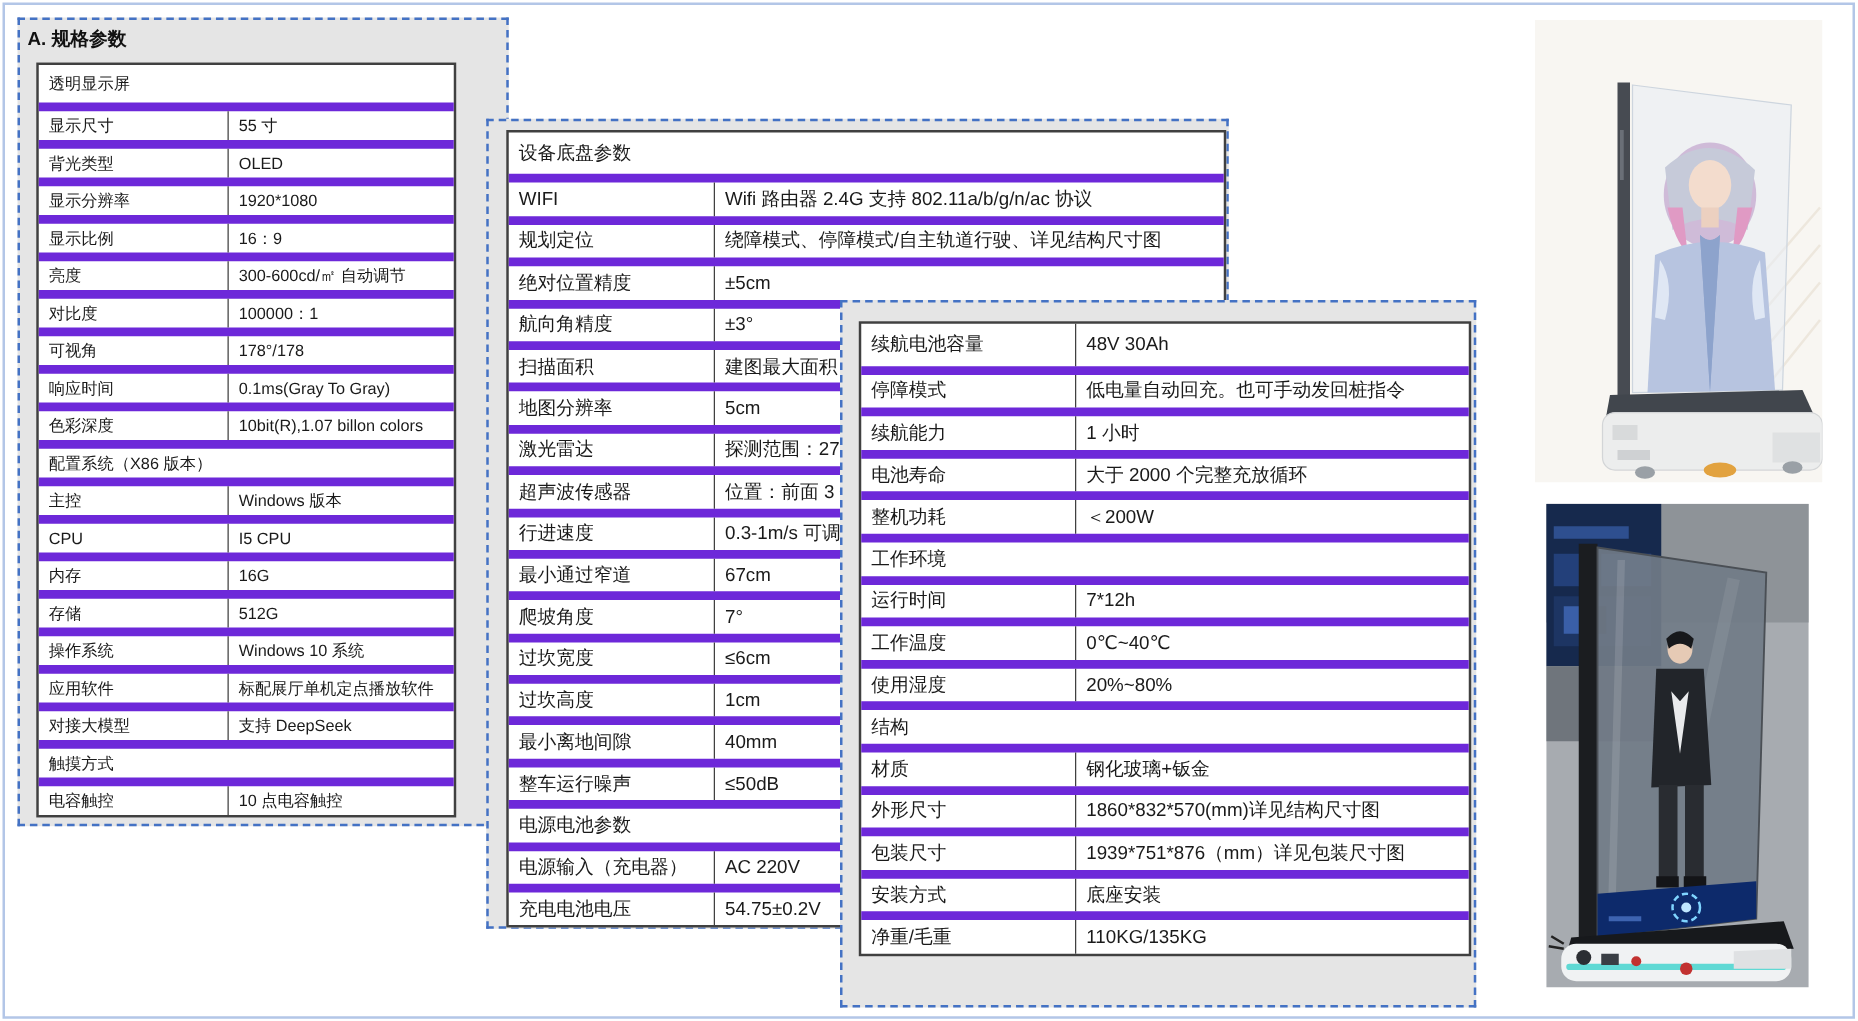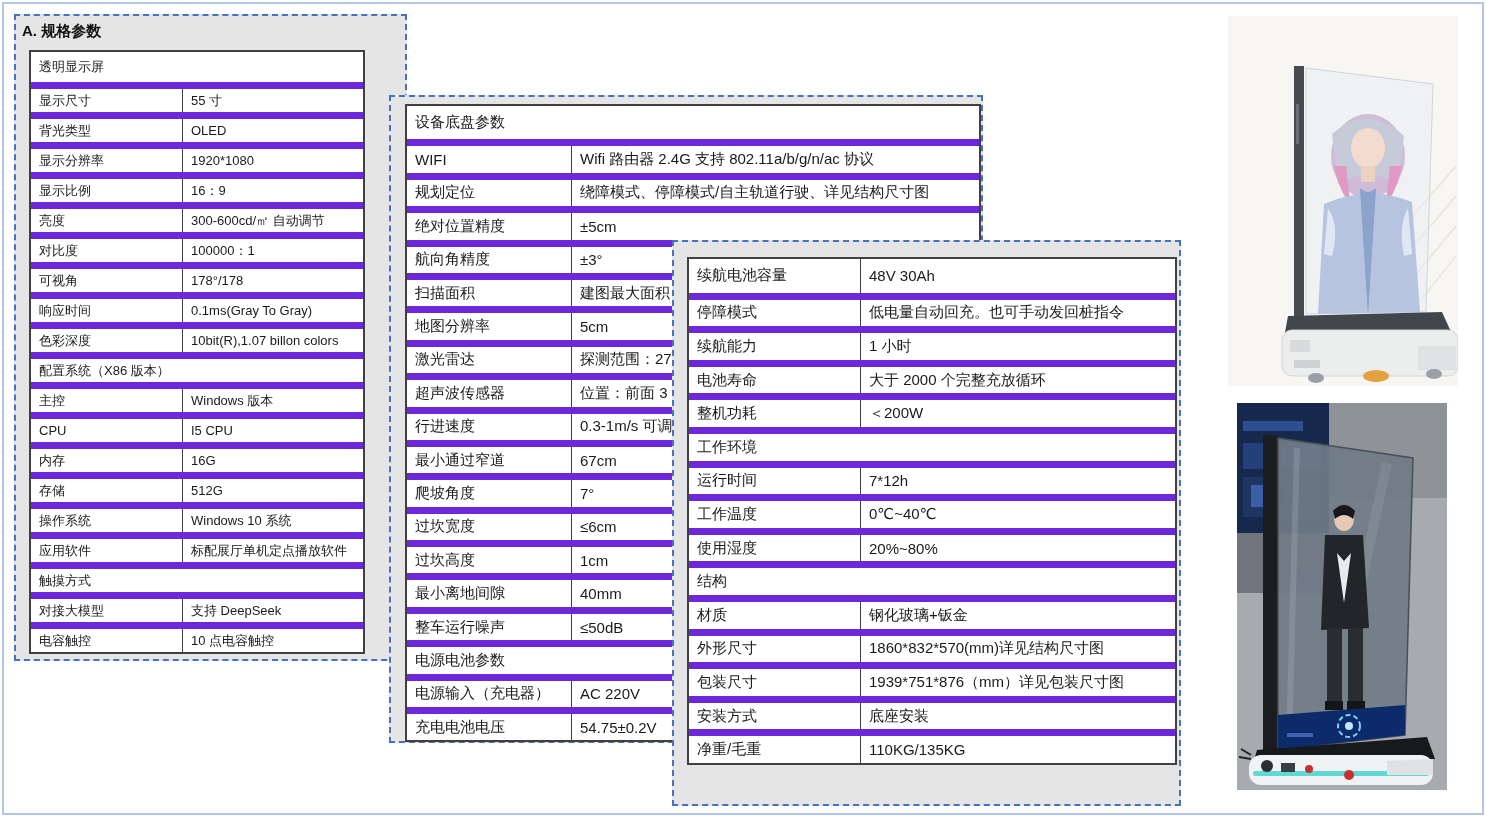--- a/index.html
+++ b/index.html
@@ -102,27 +102,27 @@
     <div class="cell val">512G</div>
   </div>
       <div class="s-row">
     <div class="cell lbl">操作系统</div>
     <div class="cell val">Windows 10 系统</div>
   </div>
       <div class="s-row">
     <div class="cell lbl">应用软件</div>
     <div class="cell val">标配展厅单机定点播放软件</div>
   </div>
-      <div class="s-row section">
-    <div class="cell lbl">触摸方式</div>
-
-  </div>
       <div class="s-row">
     <div class="cell lbl">对接大模型</div>
     <div class="cell val">支持 DeepSeek</div>
+  </div>
+      <div class="s-row section">
+    <div class="cell lbl">触摸方式</div>
+
   </div>
       <div class="s-row">
     <div class="cell lbl">电容触控</div>
     <div class="cell val">10 点电容触控</div>
   </div>
     </div>
 </section>
 
 <section class="panel" id="panelB">
   <div class="spec-table" id="tableB">

